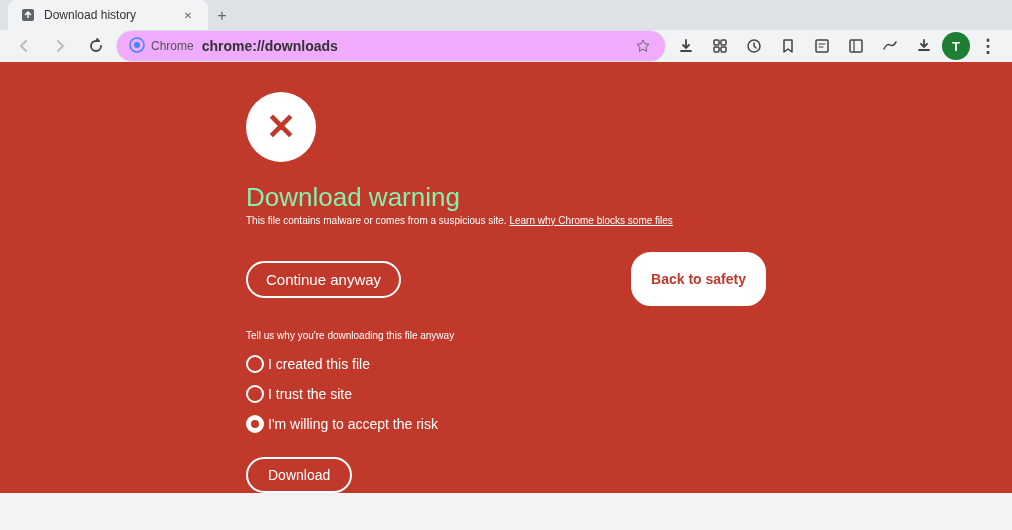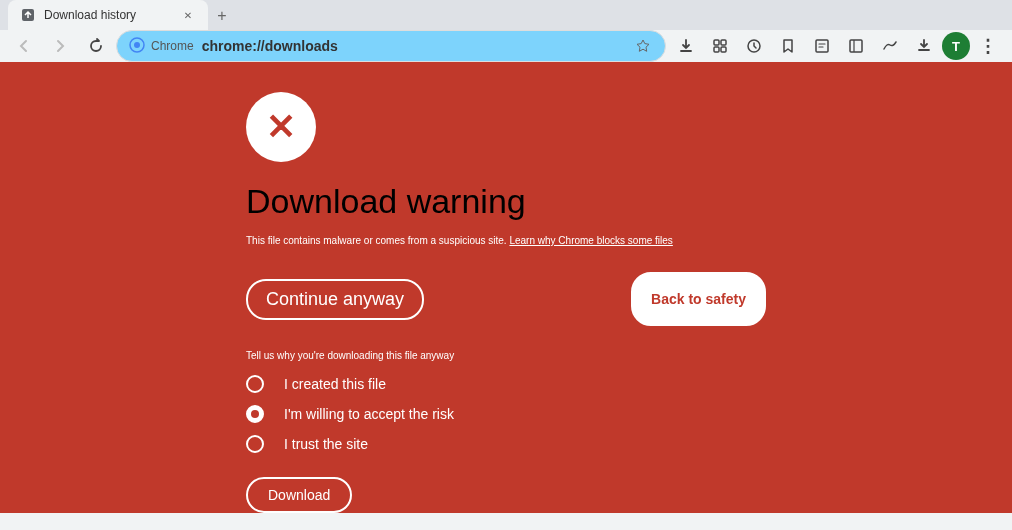--- a/index.html
+++ b/index.html
@@ -13,51 +13,51 @@
     .tab-favicon { width: 16px; height: 16px; }
     .tab-favicon svg { width: 16px; height: 16px; }
     .tab-title { flex: 1; overflow: hidden; white-space: nowrap; text-overflow: ellipsis; font-size: 12px; }
     .tab-close { width: 16px; height: 16px; border-radius: 50%; display: flex; align-items: center; justify-content: center; cursor: pointer; font-size: 10px; color: #666; }
     .new-tab-btn { width: 28px; height: 28px; display: flex; align-items: center; justify-content: center; border-radius: 50%; cursor: pointer; color: #666; font-size: 16px; }
 
     .toolbar { height: 44px; background: #f1f3f4; display: flex; align-items: center; padding: 0 8px; gap: 4px; }
     .nav-btn { width: 32px; height: 32px; border-radius: 50%; display: flex; align-items: center; justify-content: center; cursor: pointer; color: #444; font-size: 16px; }
     .nav-btn.disabled { color: #bbb; cursor: default; }
 
-    .address-bar-container { flex: 1; height: 32px; background: #7dd3fc; border-radius: 20px; display: flex; align-items: center; padding: 0 12px; gap: 6px; border: 1px solid #ddd; }
+    .address-bar-container { flex: 1; height: 32px; background: #f0abfc; border-radius: 20px; display: flex; align-items: center; padding: 0 12px; gap: 6px; border: 1px solid #ddd; }
     .chrome-logo { font-size: 12px; color: #1a73e8; font-weight: bold; }
     .address-text { flex: 1; font-size: 14px; color: #333; font-weight: bold; }
     .addr-icon { width: 20px; height: 20px; display: flex; align-items: center; justify-content: center; color: #666; font-size: 14px; cursor: pointer; }
 
     .toolbar-right { display: flex; align-items: center; gap: 2px; }
     .toolbar-btn { width: 32px; height: 32px; border-radius: 50%; display: flex; align-items: center; justify-content: center; cursor: pointer; color: #444; font-size: 14px; }
     .profile-btn { width: 28px; height: 28px; border-radius: 50%; background: #1e7e34; color: white; display: flex; align-items: center; justify-content: center; font-size: 13px; font-weight: bold; cursor: pointer; }
 
     
     .page-content { flex: 1; background: #c0392b; display: flex; justify-content: center; align-items: flex-start; padding-top: 30px; }
 
     .warning-card { max-width: 600px; width: 100%; padding: 0 40px; }
 
     .warning-icon-wrap { width: 70px; height: 70px; background: white; border-radius: 50%; display: flex; align-items: center; justify-content: center; margin-bottom: 20px; }
     .warning-icon-x { font-size: 36px; color: #c0392b; font-weight: bold; }
 
-    .warning-title { font-size: 34px; color: #000000; font-weight: 500; margin-bottom: 12px; }
+    .warning-title { font-size: 26px; color: #86efac; font-weight: 500; }
     .warning-desc { font-size: 10px; color: white; margin-bottom: 24px; line-height: 1.5; }
     .warning-desc a { color: white; text-decoration: underline; cursor: pointer; }
 
     .btn-row { display: flex; align-items: center; gap: 16px; margin-bottom: 24px; flex-wrap: wrap; }
 
-    .btn-continue { background: transparent; border: 2px solid white; color: white; padding: 8px 18px; border-radius: 20px; font-size: 18px; cursor: pointer; font-weight: 500; }
+    .btn-continue { background: transparent; border: 2px solid white; color: white; padding: 8px 18px; border-radius: 20px; font-size: 15px; cursor: pointer; font-weight: 500; }
 
     .btn-safety { background: white; border: 2px solid white; color: #c0392b; padding: 17px 18px; border-radius: 20px; font-size: 14px; cursor: pointer; font-weight: 600; margin-left: auto; }
 
     .tell-us { font-size: 10px; color: white; margin-bottom: 14px; }
 
     .radio-group { display: flex; flex-direction: column; gap: 12px; margin-bottom: 24px; }
-    .radio-item { display: flex; align-items: center; gap: 20px; cursor: pointer; }
+    .radio-item { display: flex; align-items: center; gap: 4px; cursor: pointer; }
     .radio-circle { width: 18px; height: 18px; border-radius: 50%; border: 2px solid white; display: flex; align-items: center; justify-content: center; flex-shrink: 0; }
     .radio-circle.selected { background: white; }
     .radio-circle.selected::after { content: ''; width: 8px; height: 8px; border-radius: 50%; background: #c0392b; }
     .radio-label { font-size: 14px; color: white; }
 
     .btn-download { background: transparent; border: 2px solid white; color: white; padding: 8px 20px; border-radius: 20px; font-size: 14px; cursor: pointer; font-weight: 500; }
   </style>
 </head>
 <body>
 
@@ -188,27 +188,27 @@
       
       <div class="tell-us">Tell us why you're downloading this file anyway</div>
 
       
       <div class="radio-group">
         <div class="radio-item">
           <div class="radio-circle"></div>
           <span class="radio-label">I created this file</span>
         </div>
         <div class="radio-item">
+          <div class="radio-circle"></div>
+          <span class="radio-label">I trust the site</span>
+        </div>
+        <div class="radio-item">
           <div class="radio-circle selected"></div>
           <span class="radio-label">I'm willing to accept the risk</span>
         </div>
-        <div class="radio-item">
-          <div class="radio-circle"></div>
-          <span class="radio-label">I trust the site</span>
-        </div>
       </div>
 
       
       <button class="btn-download">Download</button>
 
     </div>
   </div>
 </div>
 
 </body></html>

